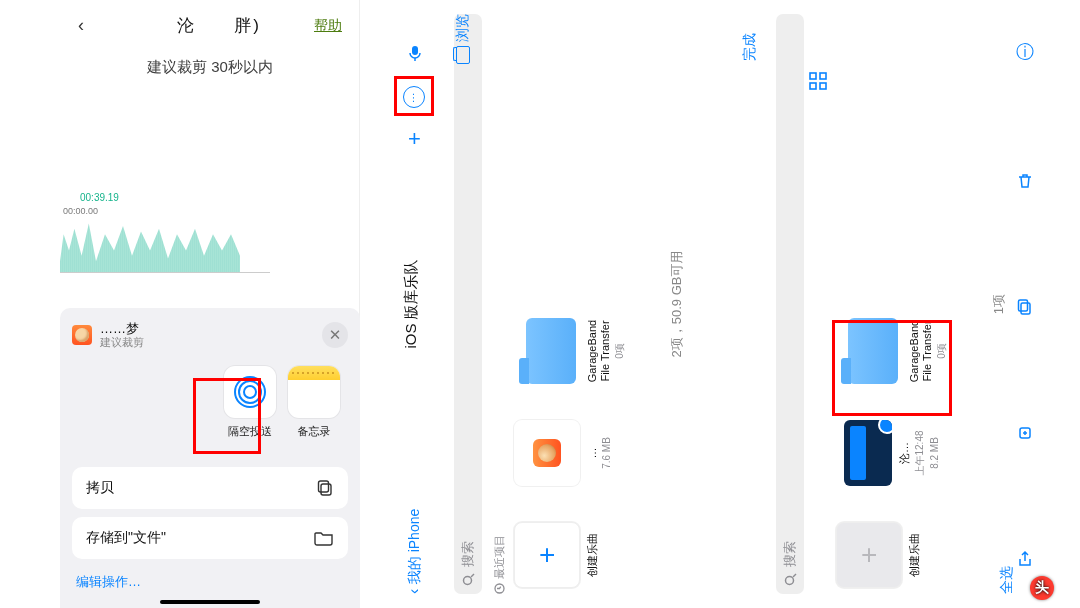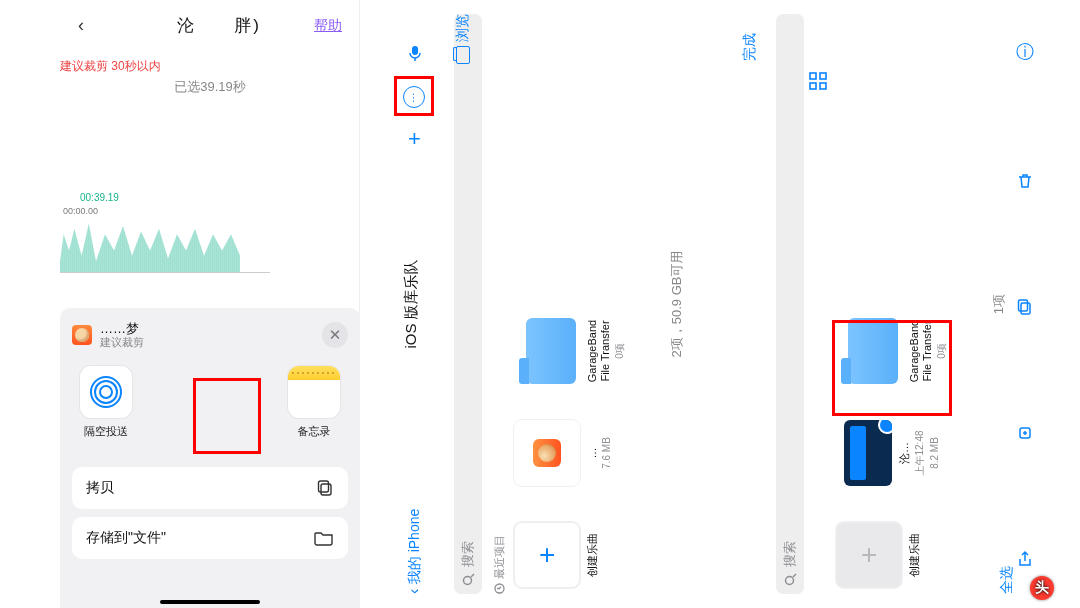--- a/index.html
+++ b/index.html
@@ -23,23 +23,23 @@
     left: 60px; top: 14px;
     width: 300px;
     display: flex;
     align-items: center;
     justify-content: space-between;
     padding: 0 18px;
     font-size: 17px;
   }
   .p1-back { font-size: 18px; color: #333; }
   .p1-title { font-weight: 500; letter-spacing: 2px; color: #111; margin-left: 40px; }
-  .p1-help { font-size: 14px; color: #8b5cf6; text-decoration: underline; }
-
-  .p1-sub1 { position:absolute; left:60px; top:58px; width:300px; font-size:12px; color:#ef4444; }
+  .p1-help { font-size: 14px; color: #4d7c0f; text-decoration: underline; }
+
+  .p1-sub1 { position:absolute; left:60px; top:58px; width:300px; text-align:center; font-size:15px; color:#404040; }
   .p1-sub2 { position:absolute; left:60px; top:78px; width:300px; text-align:center; font-size:13px; color:#888; }
 
   .wave {
     position: absolute;
     left: 60px; top: 218px;
     width: 180px; height: 54px;
     background:
       repeating-linear-gradient(90deg, #7fd6c4 0 1px, transparent 1px 2px),
       linear-gradient(#8adbc9,#8adbc9);
     background-size: 2px 100%, 100% 100%;
@@ -75,21 +75,21 @@
   .sheet-title { font-size:13px; color:#111; }
   .sheet-subtitle { font-size:11px; color:#888; }
   .sheet-close {
     width:26px; height:26px; border-radius:50%;
     background:#e4e4e8; color:#777;
     display:flex; align-items:center; justify-content:center;
     font-size:15px;
   }
 
   .share-row {
-    display:flex; justify-content:space-between;
+    display:flex; justify-content:flex-end;
     padding: 6px 2px 10px;
   }
   .share-item { width:64px; text-align:center; }
   .share-icon {
     width:52px; height:52px; border-radius:11px; margin:0 auto 6px;
     display:flex; align-items:center; justify-content:center;
     background:#fff; box-shadow: 0 0 0 1px rgba(0,0,0,0.05);
   }
   .share-label { font-size:11px; color:#222; }
 
@@ -230,21 +230,20 @@
 </head>
 <body>
 
 <div class="panel p1">
   <div class="p1-header">
     <span class="p1-back">‹</span>
     <span class="p1-title">沦　　胖)</span>
     <span class="p1-help">帮助</span>
   </div>
   <div class="p1-sub1">建议裁剪 30秒以内</div>
-  <div class="p1-sub2">已选39.19秒</div>
   <div class="wave-head">00:39.19</div>
   <div class="wave-ts">00:00.00</div>
   <div class="wave"></div>
   <div class="wave-line"></div>
 
   <div class="sheet">
     <div class="sheet-head">
       <div class="sheet-appicon"></div>
       <div class="sheet-titlebox">
         <div class="sheet-title">……梦</div>
@@ -281,20 +280,21 @@
         </span>
       </div>
       <div class="action">
         <span>存储到"文件"</span>
         <span class="action-icon">
           <svg width="20" height="16" viewBox="0 0 20 16" fill="none" stroke="#333" stroke-width="1.4">
               <path d="M2 3h5l2 2h9v8a2 2 0 0 1-2 2H3a2 2 0 0 1-2-2V4a1 1 0 0 1 1-1z"></path>
             </svg>
         </span>
       </div>
+      <div class="edit-link">编辑操作…</div>
     </div>
   </div>
   <div class="gb-hl"></div>
   <div class="home-ind" style="left:210px;"></div>
 </div>
 
 <div class="rot p2a">
   <span class="p2a-back">
     <span style="font-size:16px;">‹ </span><span>我的 iPhone</span>
   </span>

